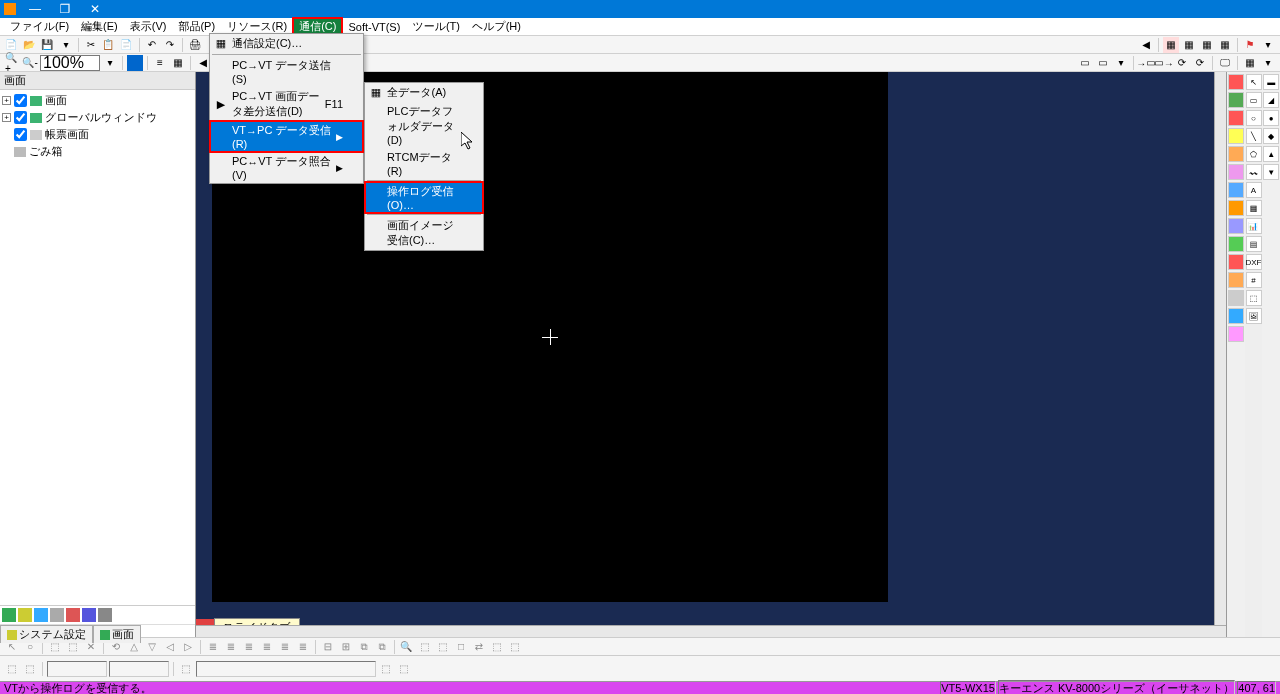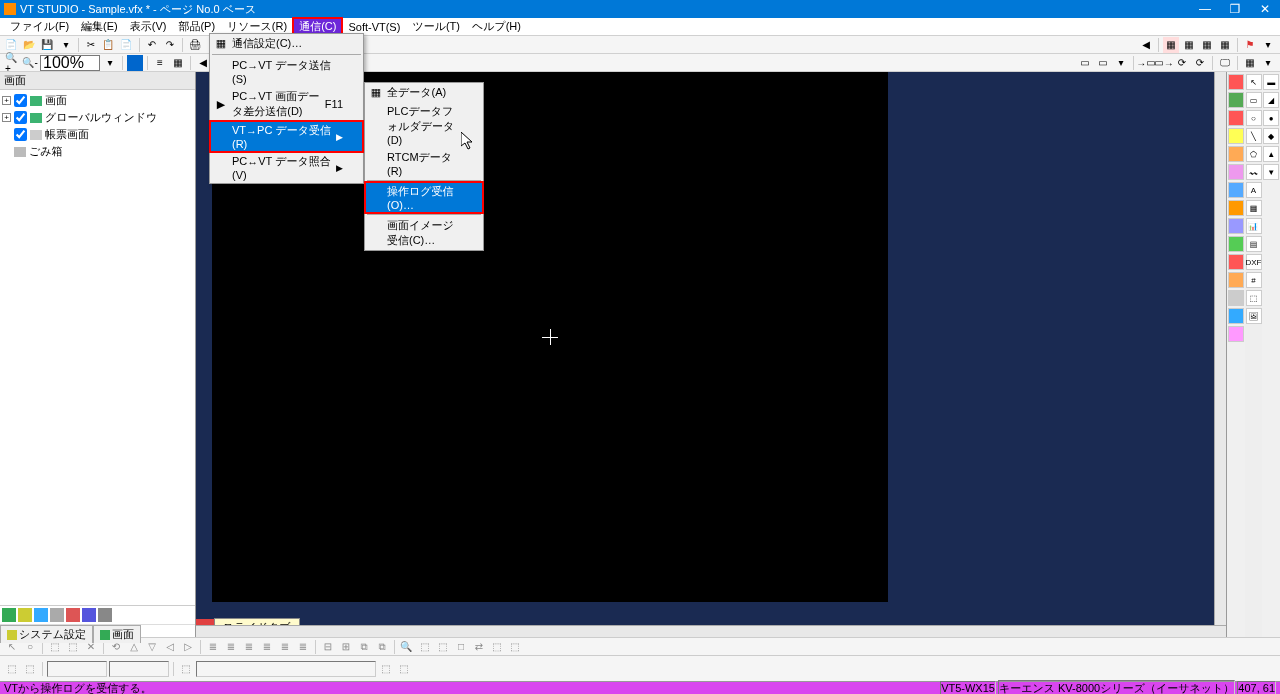--- a/index.html
+++ b/index.html
@@ -4,21 +4,21 @@
 <style>
 *{box-sizing:border-box;margin:0;padding:0;font-family:"MS UI Gothic","Meiryo",sans-serif;font-size:11px;user-select:none}
 body{width:1280px;height:694px;background:#fff;overflow:hidden;position:relative}
 .titlebar{height:18px;background:#0078d7;color:#fff;display:flex;align-items:center;padding-left:4px}
 .titlebar .icon{width:12px;height:12px;background:#ff8c00;margin-right:4px}
 .titlebar .title{flex:1;font-size:11px}
 .winbtns{display:flex}
 .winbtn{width:30px;height:18px;display:flex;align-items:center;justify-content:center;color:#fff;font-size:12px}
 .menubar{height:18px;background:#fff;display:flex;align-items:center;border-bottom:1px solid #d0d0d0;padding-left:4px}
 .menuitem{padding:1px 6px;cursor:default}
-.menuitem.active{background:#6d28d9;color:#fff;outline:2px solid red;outline-offset:-1px}
+.menuitem.active{background:#15803d;color:#fff;outline:2px solid red;outline-offset:-1px}
 .toolbar{height:18px;background:#f5f5f5;display:flex;align-items:center;border-bottom:1px solid #d0d0d0;padding:1px 4px;gap:2px}
 .tbtn{width:16px;height:16px;display:inline-flex;align-items:center;justify-content:center;border:1px solid transparent;font-size:10px}
 .sep{width:1px;height:14px;background:#ccc;margin:0 2px}
 .toolbar2{height:18px;background:#f5f5f5;display:flex;align-items:center;border-bottom:1px solid #d0d0d0;padding:1px 4px;gap:2px}
 .zoom-input{width:60px;height:16px;border:1px solid #7a7a7a;font-size:16px;padding:0 2px;background:#fff}
 .num-input{width:24px;height:16px;border:1px solid #7a7a7a;font-size:10px;text-align:right;padding:0 2px;background:#fff}
 .id-input{width:30px;height:16px;border:1px solid #7a7a7a;font-size:10px;background:#f0f0f0}
 .main{display:flex;height:calc(694px - 18px - 18px - 18px - 18px - 18px - 26px - 13px);position:relative}
 .sidebar{width:196px;background:#fff;border-right:1px solid #999;display:flex;flex-direction:column}
 .sidebar-head{background:#e8e8e8;padding:1px 4px;font-size:11px;border-bottom:1px solid #ccc}
@@ -63,21 +63,20 @@
 .status-left{flex:1}
 .status-cell{border:1px inset #ccc;padding:0 0;margin-left:2px}
 .cursor{position:absolute;left:461px;top:132px;z-index:200;pointer-events:none}
 .dim{color:#888}
 </style>
 </head>
 <body>
 
 <div class="titlebar">
   <div class="icon"></div>
-  <div class="title">VT STUDIO - Sample.vfx * - ページ No.0 ベース</div>
   <div class="winbtns">
     <div class="winbtn">—</div>
     <div class="winbtn">❐</div>
     <div class="winbtn close">✕</div>
   </div>
 </div>
 
 <div class="menubar">
   <div class="menuitem">ファイル(F)</div>
   <div class="menuitem">編集(E)</div>

